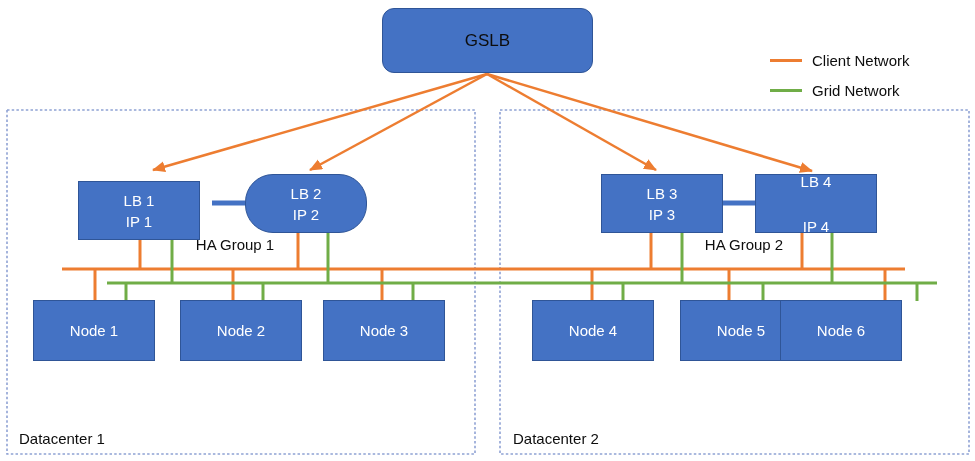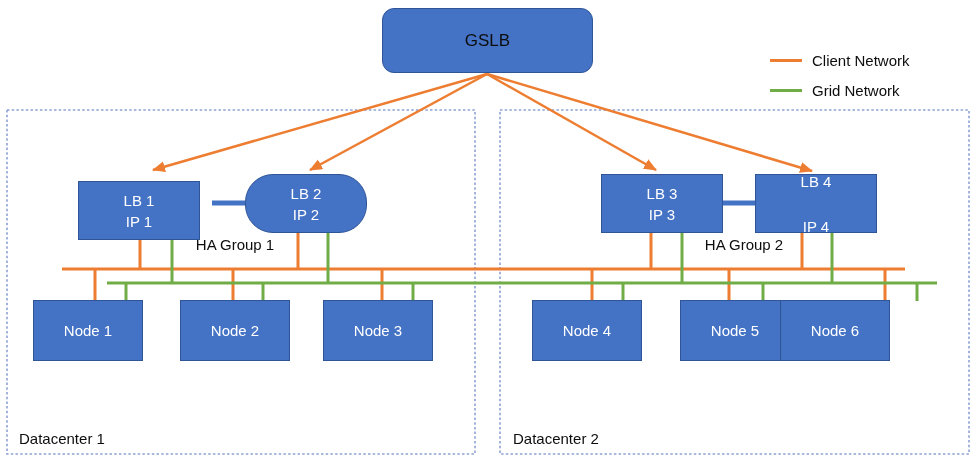--- a/index.html
+++ b/index.html
@@ -38,21 +38,21 @@
   .gslb {
     left: 382px; top: 8px; width: 211px; height: 65px;
     border-radius: 12px;
     border-width: 1.5px;
     color: var(--text-dark, #000);
     font-size: 17px;
   }
   .lb { top: 174px; width: 122px; height: 59px; }
   .lb1 { left: 78px; margin-top: 7px; }  .lb2 { left: 245px; border-radius: 28px; }
   .lb3 { left: 601px; } .lb4 { left: 755px; gap: 24px; }
-  .node { top: 300px; width: 110px; height: 61px; font-size: 15px; }
+  .node { top: 300px; width: 122px; height: 61px; font-size: 15px; }
   .n1 { left: 33px; }  .n2 { left: 180px; } .n3 { left: 323px; }
   .n4 { left: 532px; } .n5 { left: 680px; } .n6 { left: 780px; }
 
   .ha-label {
     position: absolute; top: 236px; width: 132px;
     text-align: center; font-size: 15px; color: var(--text-dark, #000);
   }
   .ha1 { left: 169px; }
   .ha2 { left: 678px; }
 

